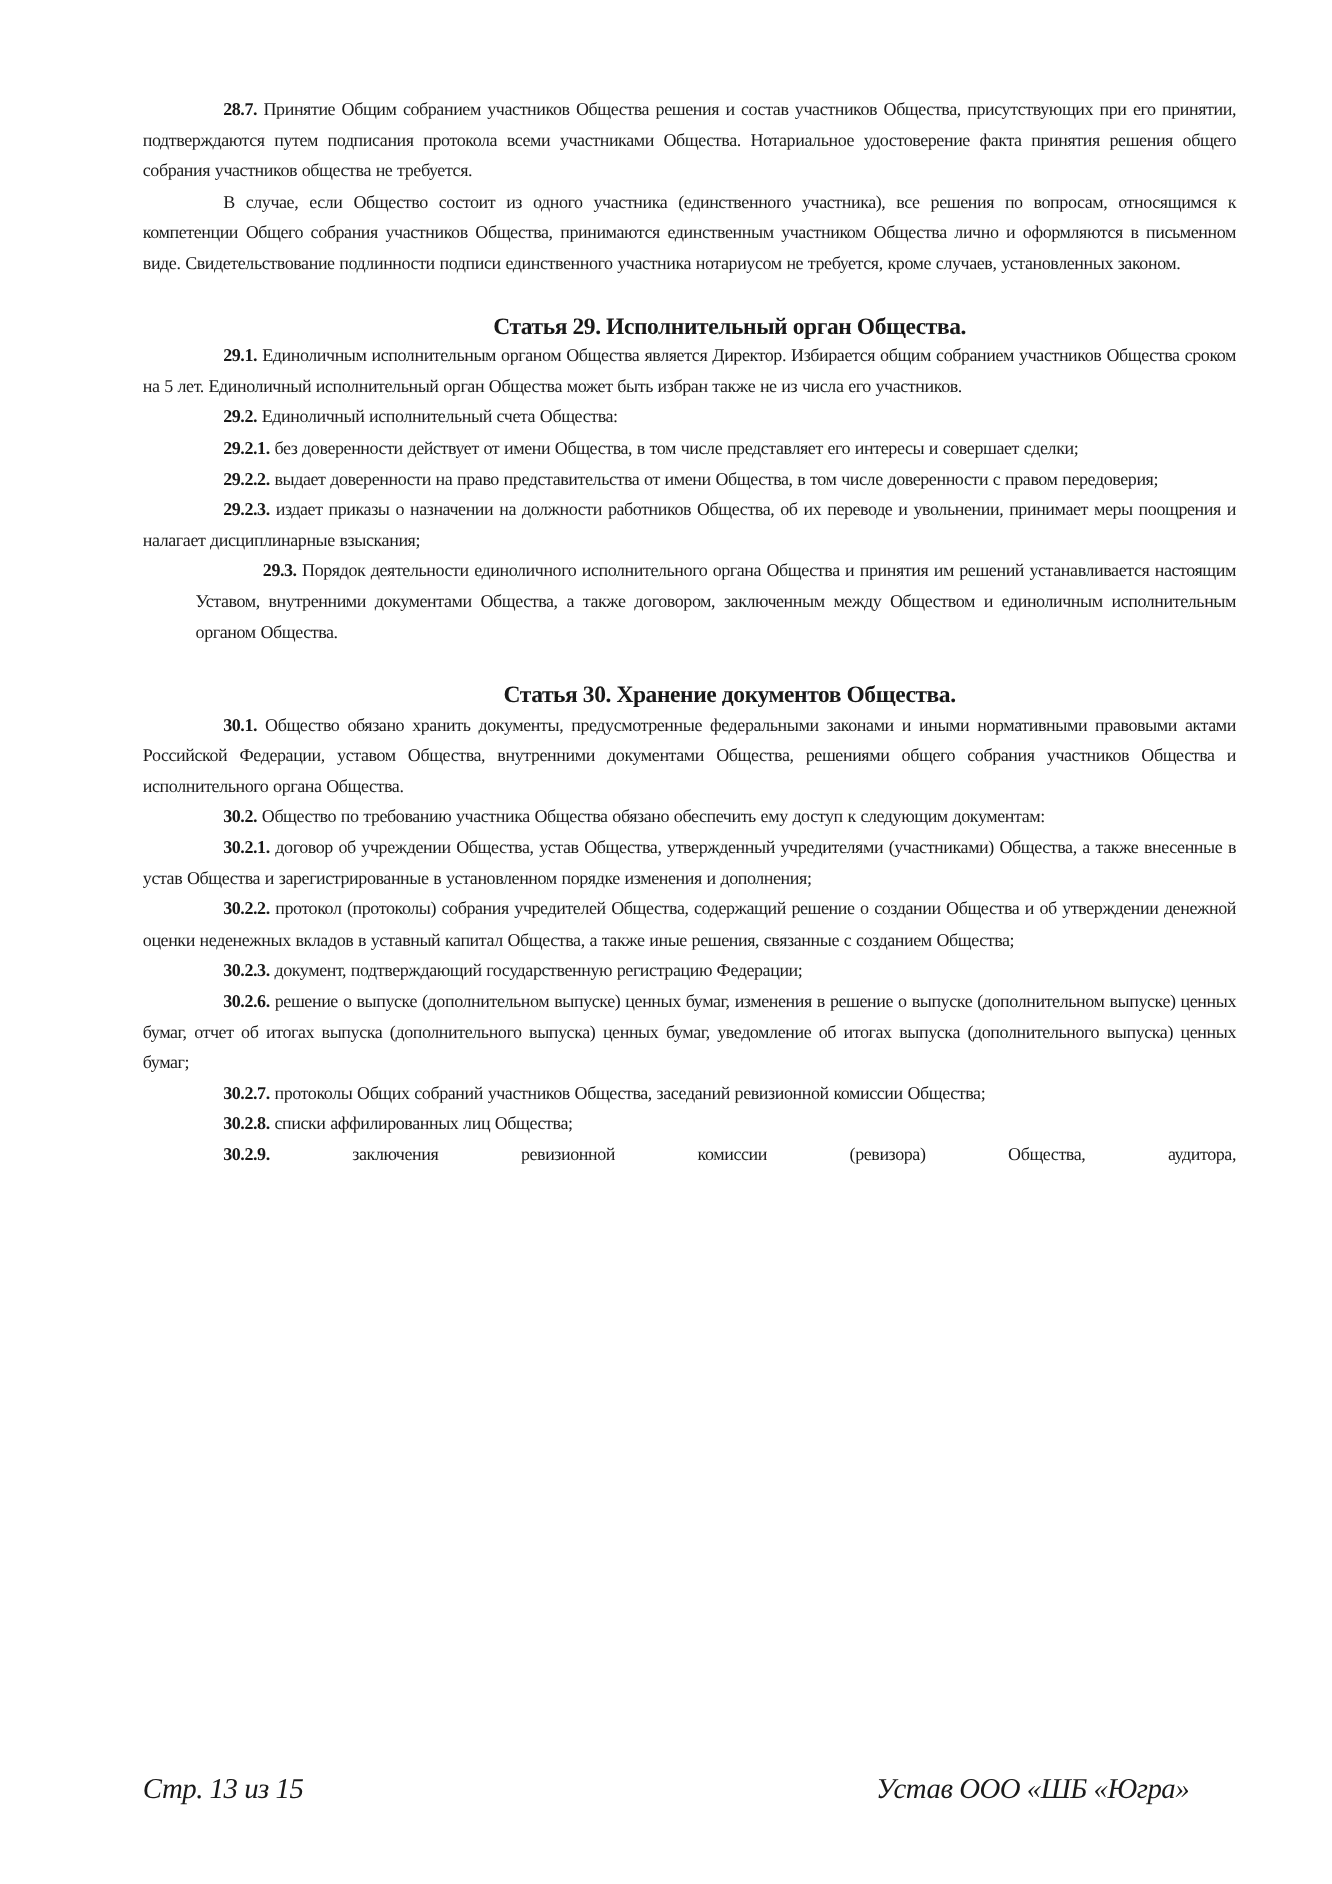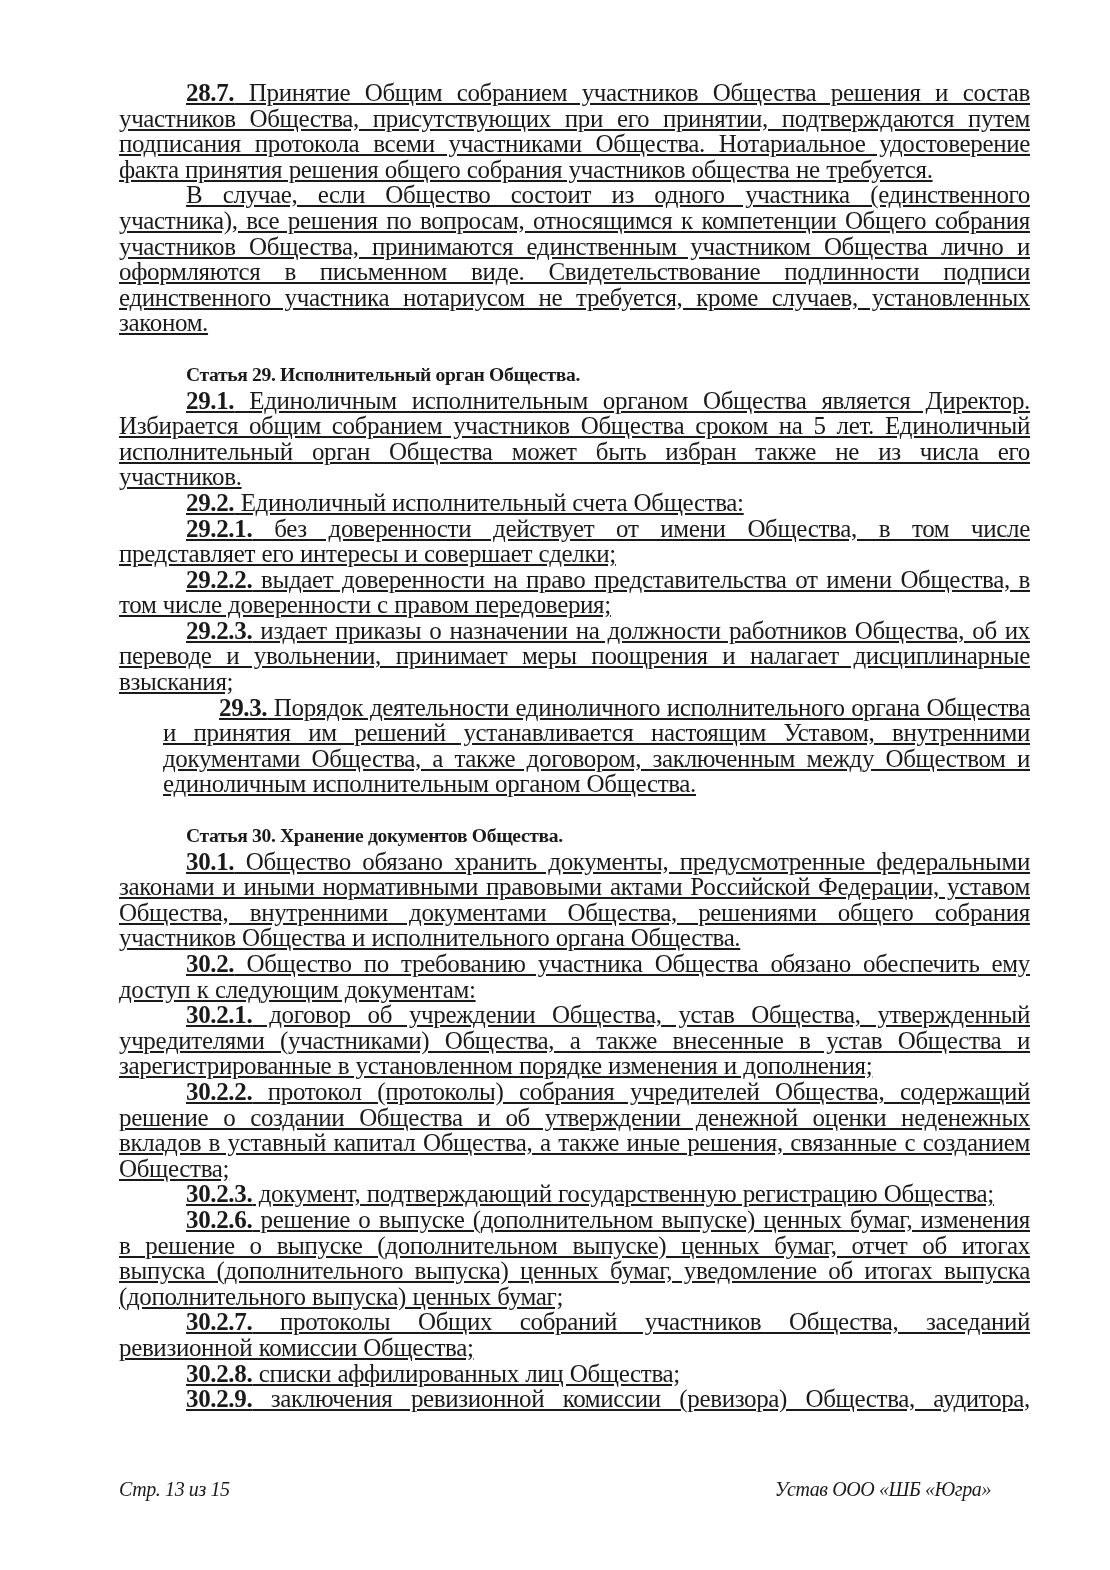--- a/index.html
+++ b/index.html
@@ -15,46 +15,46 @@
       font-family: "Liberation Serif", serif;
       color: #1a1a1a;
     }
     .page {
       position: absolute;
       left: 119px;
       top: 80px;
       width: 911px;
     }
     .p {
-      font-size: 25px;
+      font-size: 15px;
       line-height: 25.6px;
       text-align: justify;
       margin: 0;
       letter-spacing: -0.35px;
       word-spacing: 0.5px;
-      text-decoration: underline;
     }
     .indent { text-indent: 67px; }
     .indent-sm { text-indent: 56px; margin-left: 44px; }
     .num { font-weight: bold; }
     .heading {
       font-size: 19.6px;
       line-height: 25.6px;
       font-weight: bold;
       margin: 0;
       text-indent: 67px;
       letter-spacing: -0.35px;
+      text-align: center;
     }
     .gap { height: 26px; }
     .footer {
       position: absolute;
       top: 1478px;
       left: 119px;
       width: 872px;
-      font-size: 20px;
+      font-size: 24px;
       font-style: italic;
       display: flex;
       justify-content: space-between;
       color: #1a1a1a;
       letter-spacing: -0.4px;
     }
   </style>
 </head>
 <body>
 
@@ -73,21 +73,21 @@
   <p class="p indent"><span class="num">29.2.3.</span><span> издает приказы о назначении на должности работников Общества, об их переводе и увольнении, принимает меры поощрения и налагает дисциплинарные взыскания;</span></p>
   <p class="p indent-sm"><span class="num">29.3.</span><span> Порядок деятельности единоличного исполнительного органа Общества и принятия им решений устанавливается настоящим Уставом, внутренними документами Общества, а также договором, заключенным между Обществом и единоличным исполнительным органом Общества.</span></p>
 
   <div class="gap"></div>
 
   <p class="heading">Статья 30. Хранение документов Общества.</p>
   <p class="p indent"><span class="num">30.1.</span><span> Общество обязано хранить документы, предусмотренные федеральными законами и иными нормативными правовыми актами Российской Федерации, уставом Общества, внутренними документами Общества, решениями общего собрания участников Общества и исполнительного органа Общества.</span></p>
   <p class="p indent"><span class="num">30.2.</span><span>  Общество по требованию участника Общества обязано обеспечить ему доступ к следующим документам:</span></p>
   <p class="p indent"><span class="num">30.2.1.</span><span> договор об учреждении Общества, устав Общества, утвержденный учредителями (участниками) Общества, а также внесенные в устав Общества и зарегистрированные в установленном порядке изменения и дополнения;</span></p>
   <p class="p indent"><span class="num">30.2.2.</span><span> протокол (протоколы) собрания учредителей Общества, содержащий решение о создании Общества и об утверждении денежной оценки неденежных вкладов в уставный капитал Общества, а также иные решения, связанные с созданием Общества;</span></p>
-  <p class="p indent"><span class="num">30.2.3.</span><span> документ, подтверждающий государственную регистрацию Общества;</span></p>
+  <p class="p indent"><span class="num">30.2.3.</span><span> документ, подтверждающий государственную регистрацию Федерации;</span></p>
   <p class="p indent"><span class="num">30.2.6.</span><span> решение о выпуске (дополнительном выпуске) ценных бумаг, изменения в решение о выпуске (дополнительном выпуске) ценных бумаг, отчет об итогах выпуска (дополнительного выпуска) ценных бумаг, уведомление об итогах выпуска (дополнительного выпуска) ценных бумаг;</span></p>
   <p class="p indent"><span class="num">30.2.7.</span><span> протоколы Общих собраний участников Общества, заседаний ревизионной комиссии Общества;</span></p>
   <p class="p indent"><span class="num">30.2.8.</span><span> списки аффилированных лиц Общества;</span></p>
   <p class="p indent" style="text-align-last: justify;"><span class="num">30.2.9.</span><span> заключения ревизионной комиссии (ревизора) Общества, аудитора,</span></p>
 </div>
 
 <div class="footer">
   <span>Стр. 13 из 15</span>
   <span>Устав ООО «ШБ «Югра»</span>
 </div>

